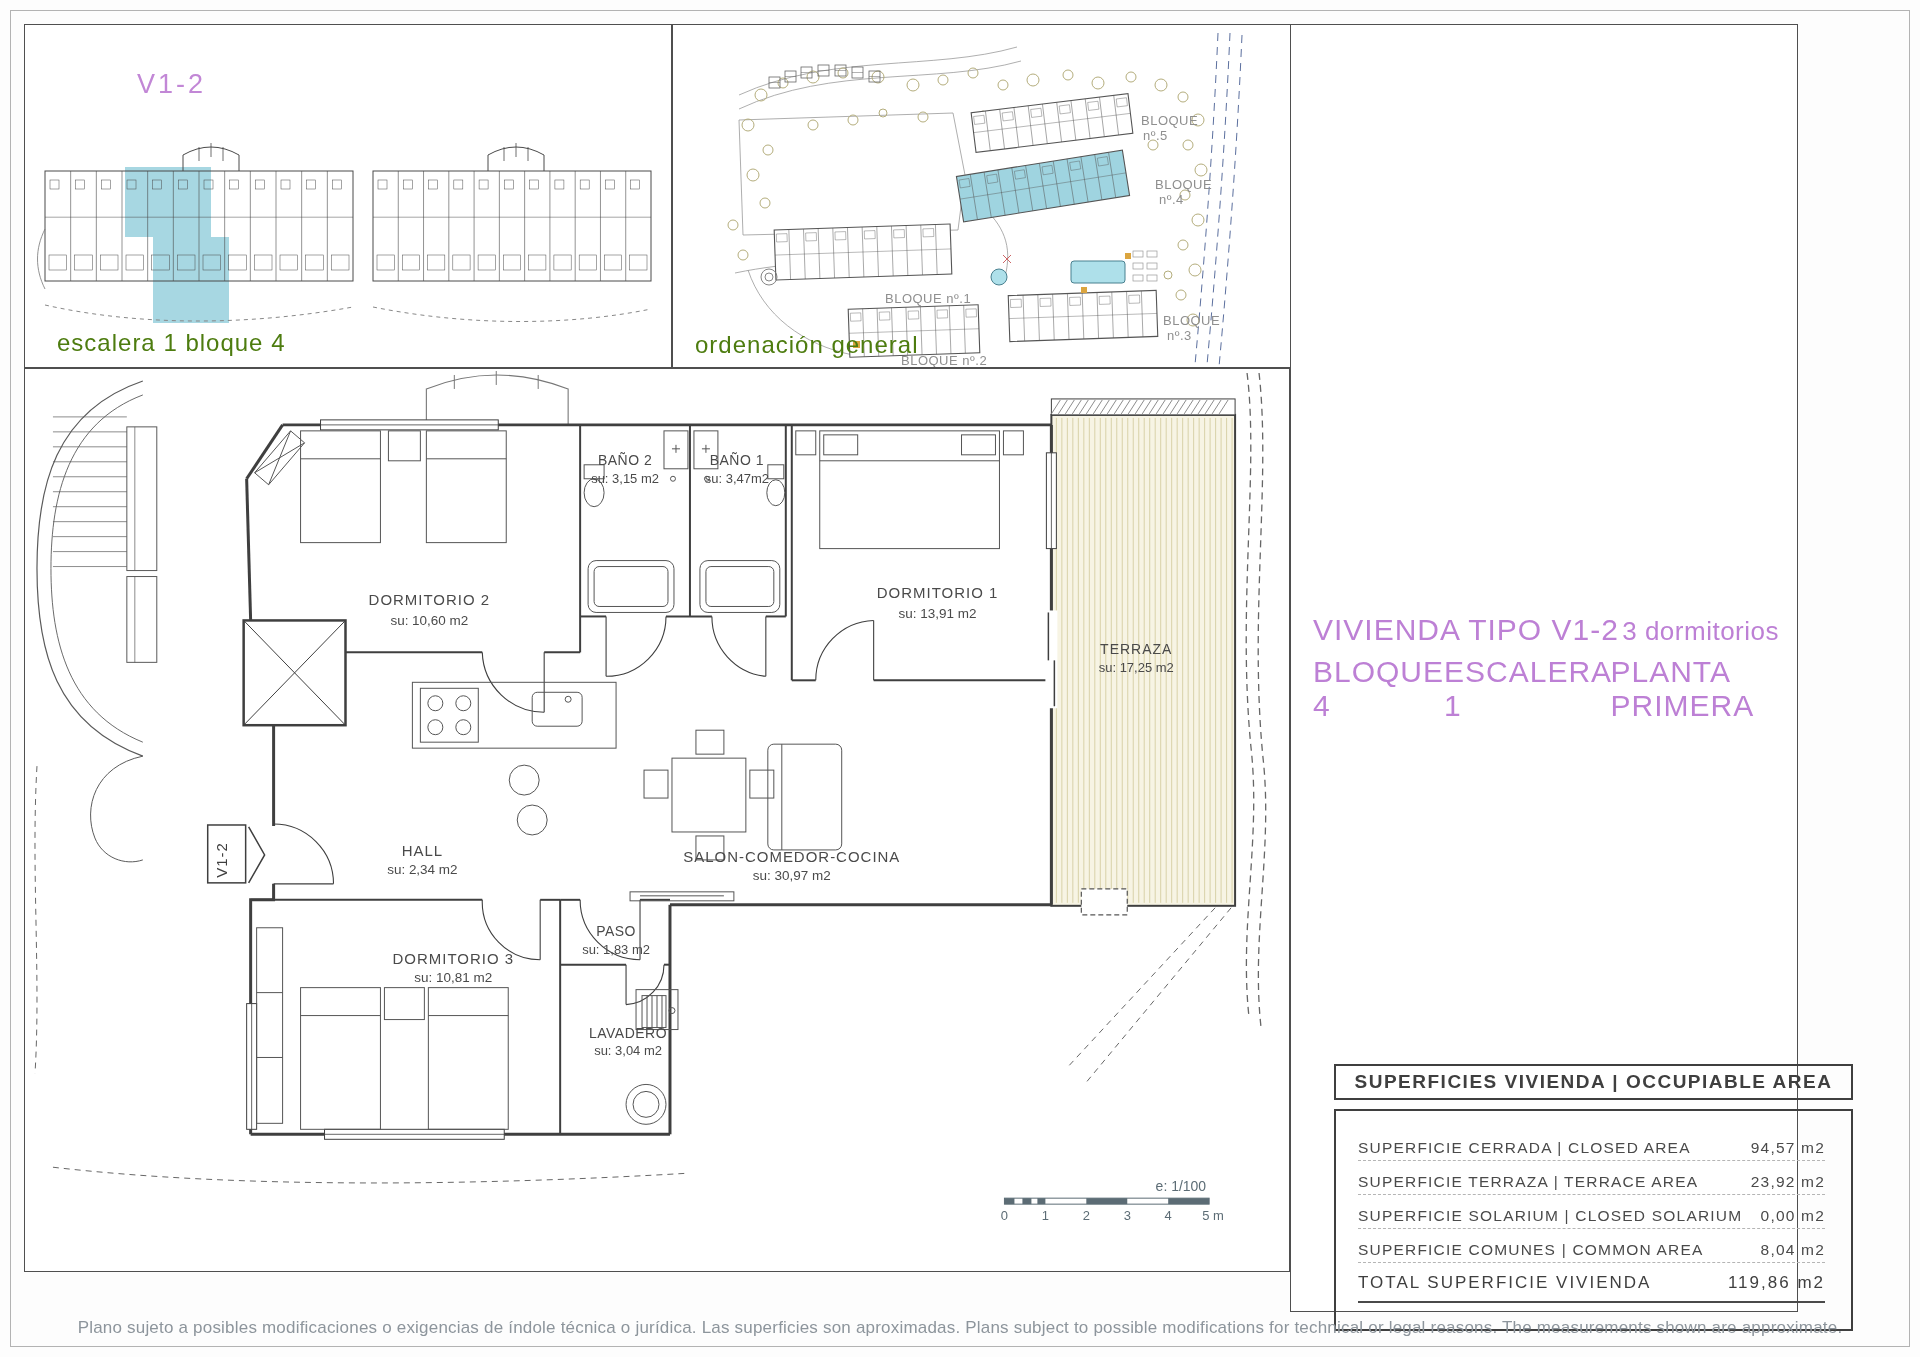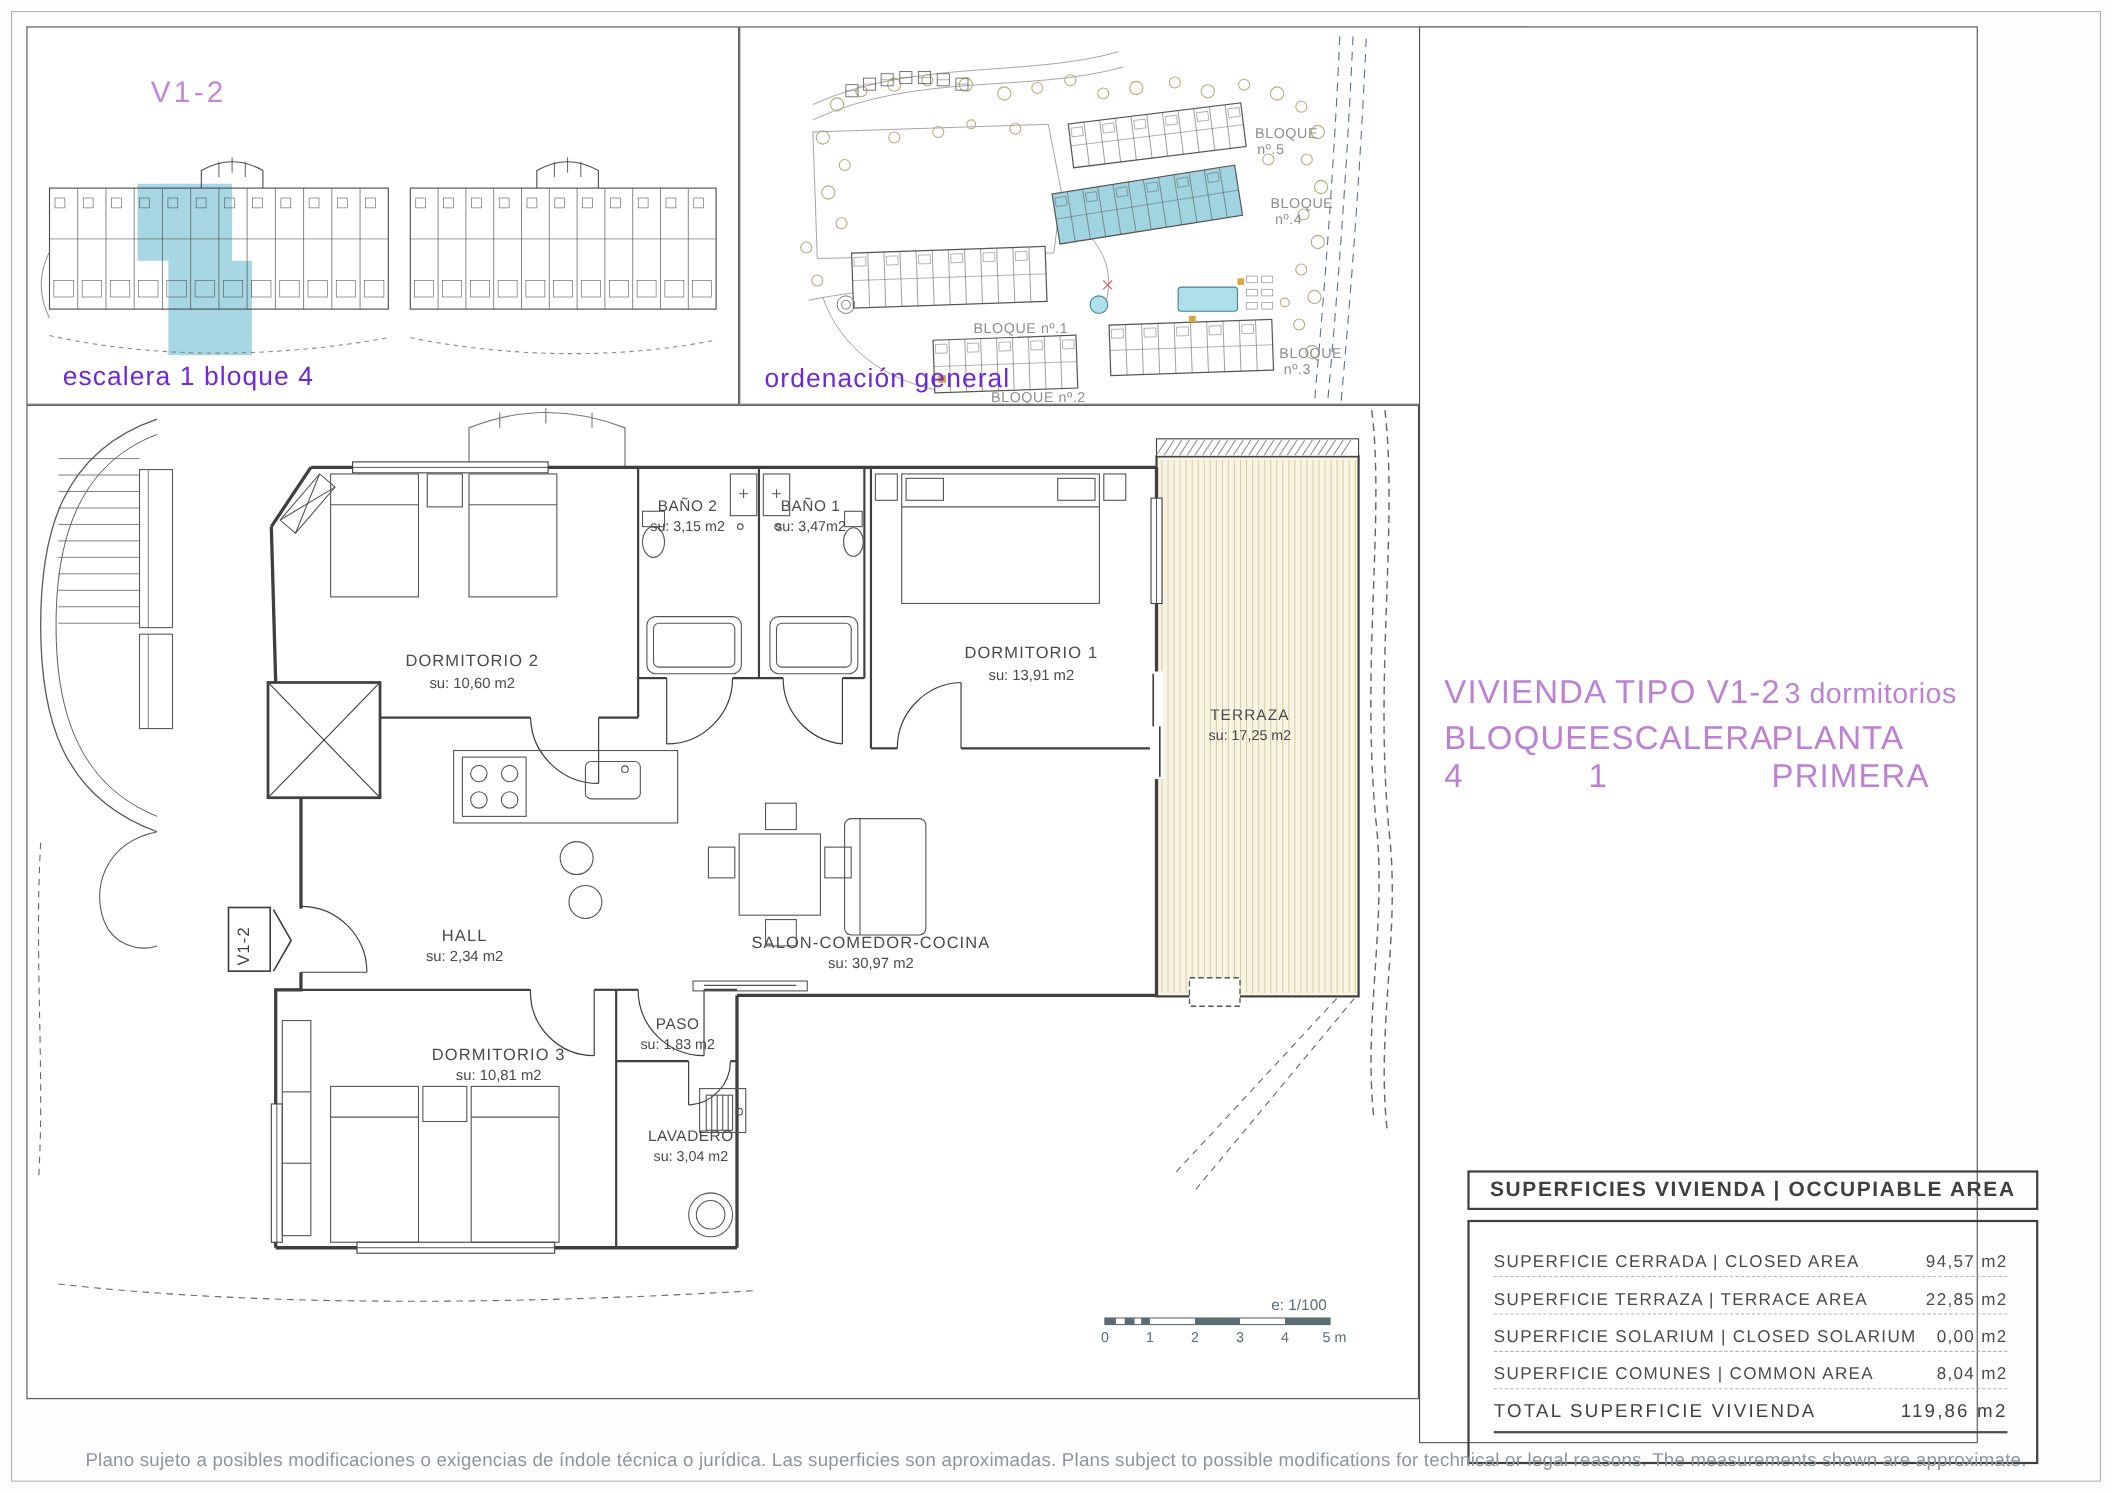--- a/index.html
+++ b/index.html
@@ -4,21 +4,21 @@
 <style>
   html,body{margin:0;padding:0;background:#fff;}
   .page{position:relative;width:1920px;height:1357px;background:#fdfdfd;overflow:hidden;
         font-family:"Liberation Sans",sans-serif;color:#3f3f3f;}
   .outer-border{position:absolute;left:10px;top:10px;width:1898px;height:1335px;border:1px solid #b3b3b3;}
   .panel{position:absolute;border:1px solid #4f4f4f;background:#fff;box-sizing:border-box;}
   .panel-locator{left:24px;top:24px;width:648px;height:344px;}
   .panel-site{left:672px;top:24px;width:716px;height:344px;}
   .panel-main{left:24px;top:368px;width:1266px;height:904px;}
   .panel-right{left:1290px;top:24px;width:508px;height:1288px;}
-  .caption{position:absolute;color:#6d28d9;font-size:24px;letter-spacing:1px;}
+  .caption{position:absolute;color:#4d7c0f;font-size:24px;letter-spacing:1px;}
   .v12-label{position:absolute;left:112px;top:44px;color:#c287d6;font-size:27px;letter-spacing:3px;}
   .title-block{position:absolute;left:22px;right:18px;top:588px;color:#bd80d5;}
   .t-row1{display:flex;justify-content:space-between;align-items:baseline;}
   .t-row1 .t-big{font-size:30px;letter-spacing:1px;}
   .t-row1 .t-small{font-size:26px;letter-spacing:0.5px;}
   .t-row2{display:flex;justify-content:space-between;font-size:30px;letter-spacing:1px;margin-top:8px;}
   .areas{position:absolute;left:43px;top:1039px;width:519px;}
   .areas-header{border:2px solid #3f3f3f;height:32px;display:flex;align-items:center;justify-content:center;
     font-size:19px;letter-spacing:1.5px;color:#3f3f3f;font-weight:bold;}
   .areas-body{border:2px solid #3f3f3f;margin-top:9px;padding:16px 26px 14px 22px;}
@@ -640,21 +640,21 @@
 
     <div class="areas">
       <div class="areas-header">SUPERFICIES VIVIENDA | OCCUPIABLE AREA</div>
       <div class="areas-body">
         <div class="a-row">
           <span>SUPERFICIE CERRADA | CLOSED AREA</span>
           <span>94,57 m2</span>
         </div>
         <div class="a-row">
           <span>SUPERFICIE TERRAZA  | TERRACE AREA</span>
-          <span>22,85 m2</span>
+          <span>23,92 m2</span>
         </div>
         <div class="a-row">
           <span>SUPERFICIE SOLARIUM | CLOSED SOLARIUM</span>
           <span>0,00 m2</span>
         </div>
         <div class="a-row">
           <span>SUPERFICIE COMUNES | COMMON AREA</span>
           <span>8,04 m2</span>
         </div>
         <div class="a-total">

